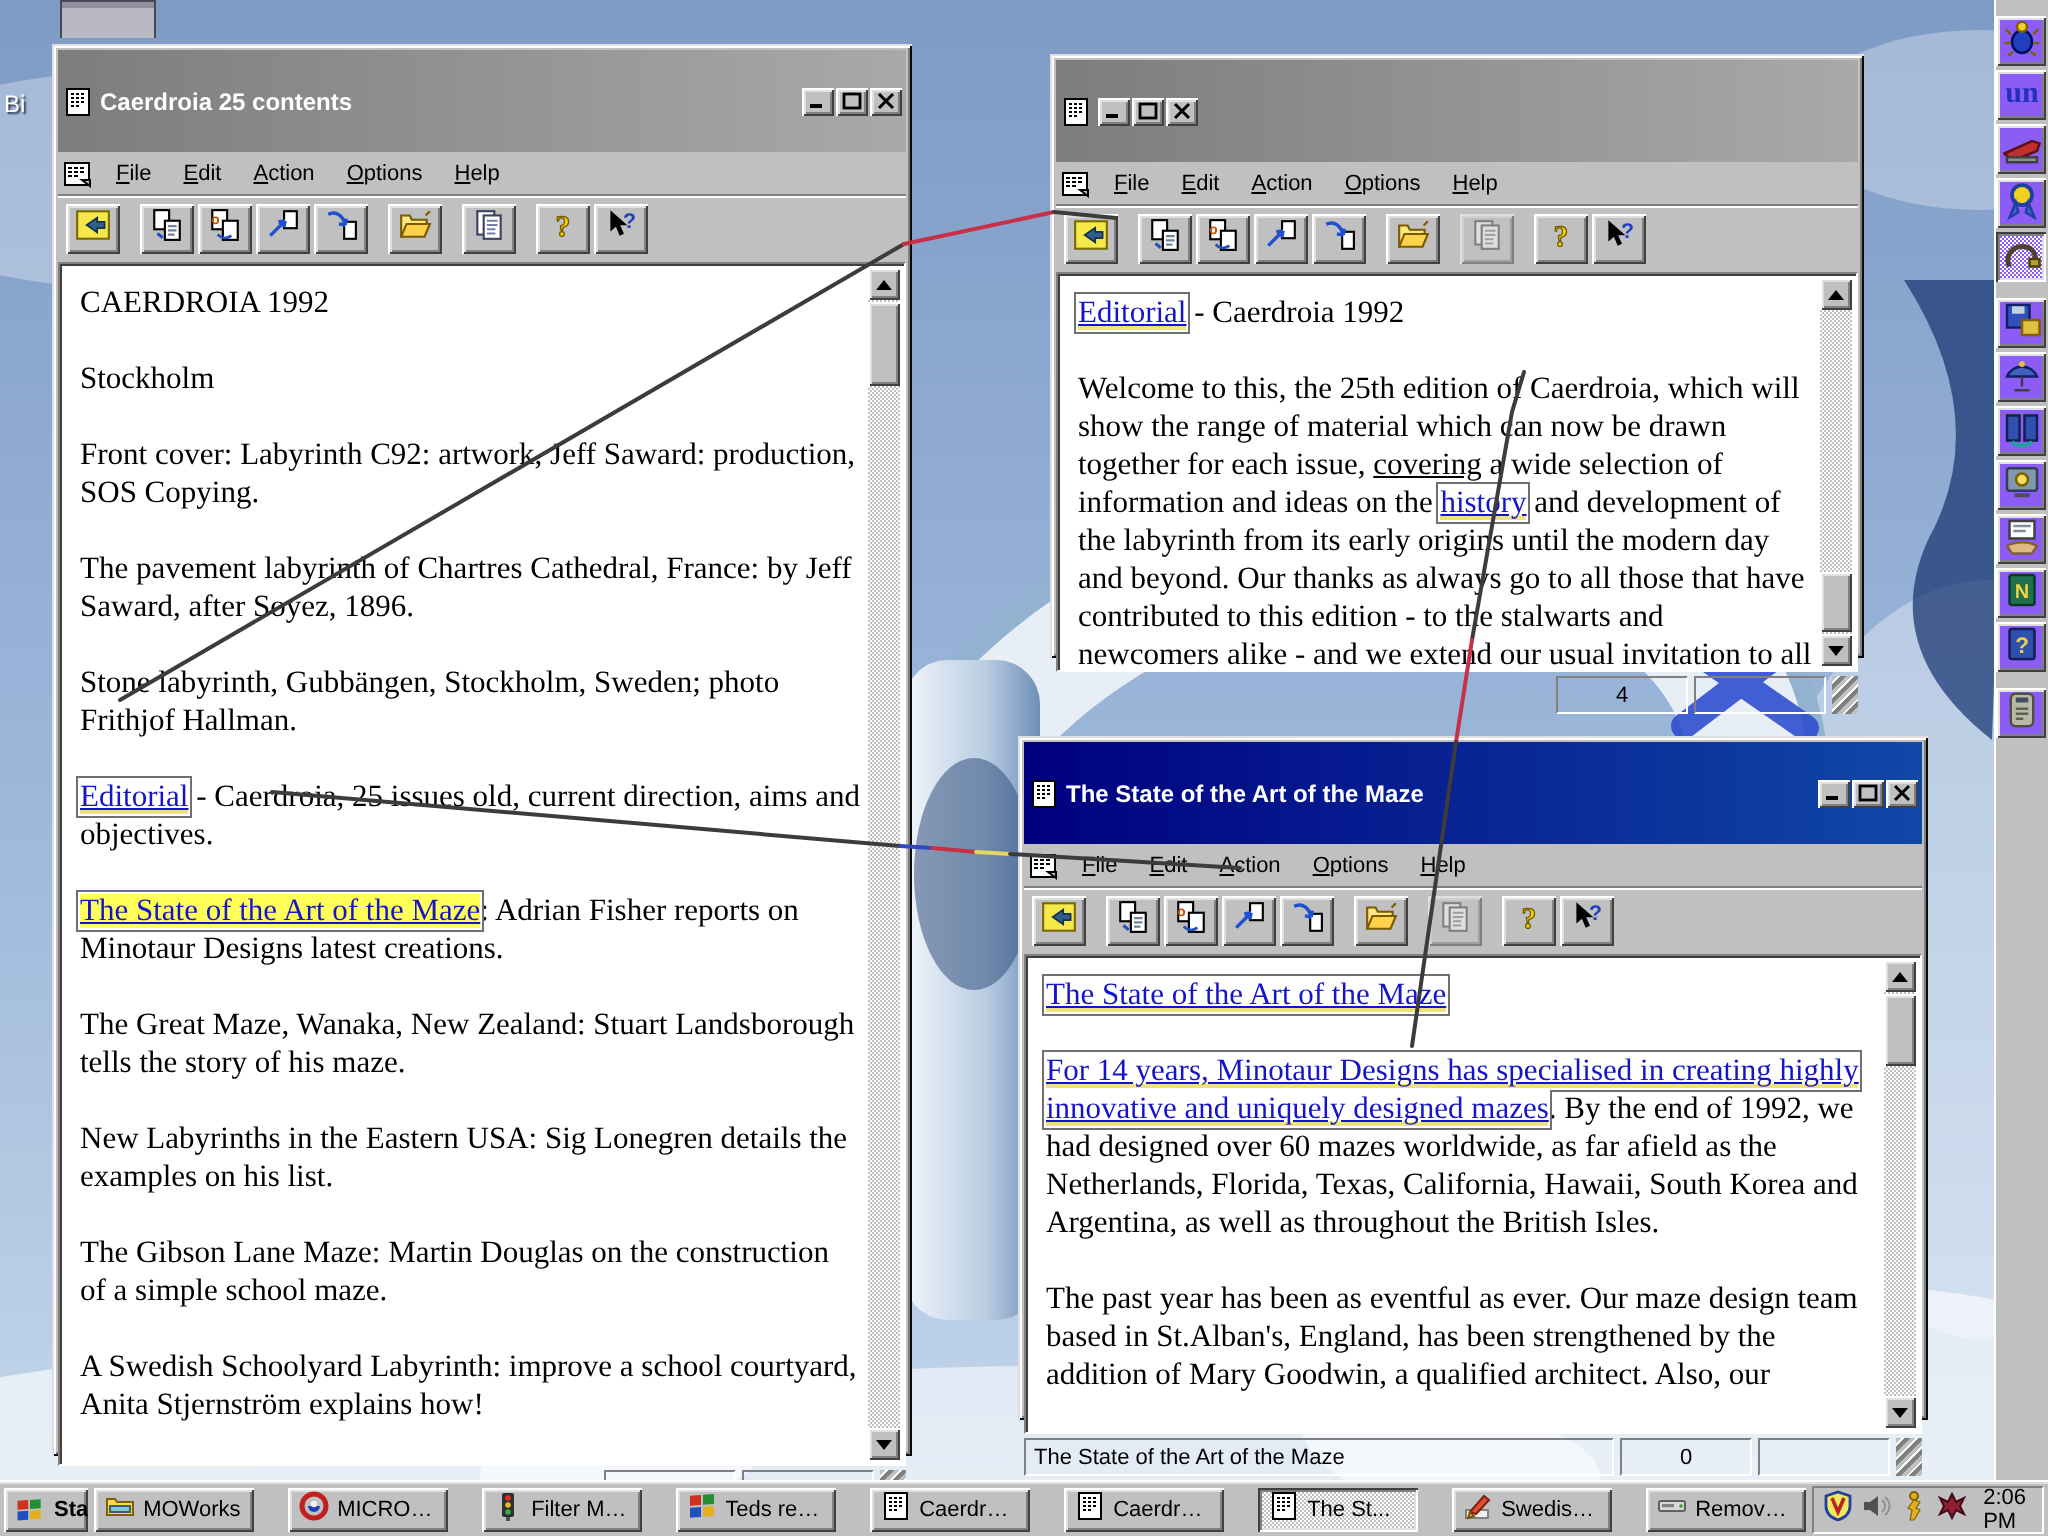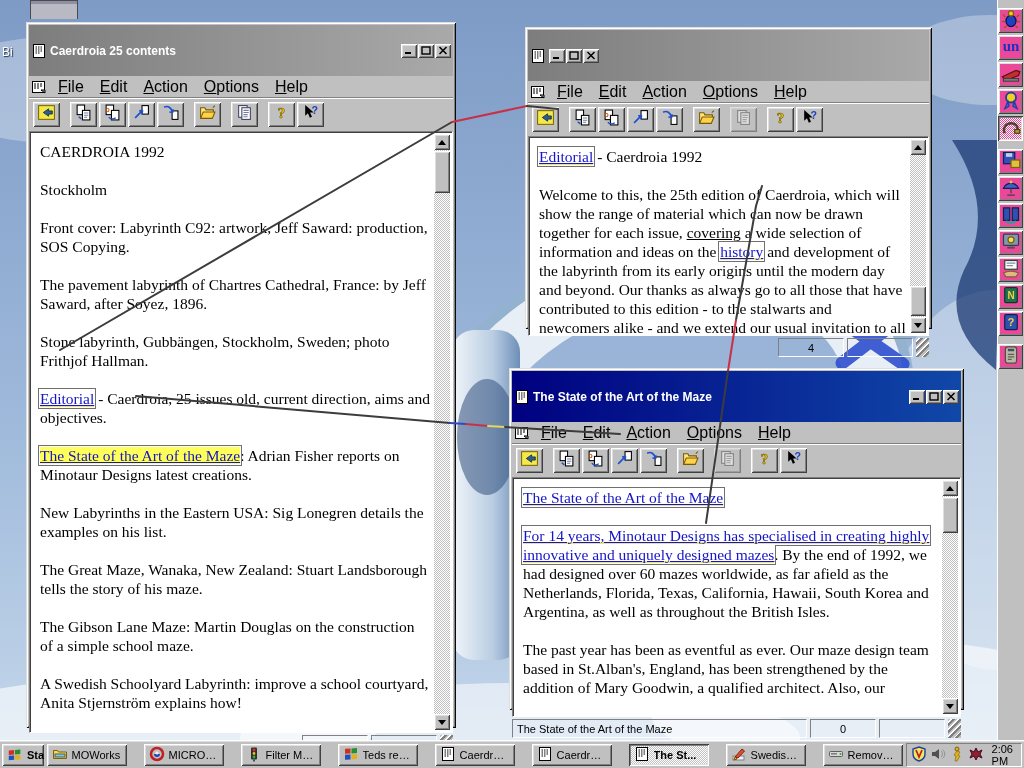--- a/index.html
+++ b/index.html
@@ -13,21 +13,21 @@
   .titlebar.active{background:linear-gradient(90deg,var(--active-title,#000080),#1048a8);}
   .titlebar.inactive{background:linear-gradient(90deg,#7d7d7d,#a9a9a9);}
   .titletext{color:#fff;font-weight:bold;font-size:12px;flex:1;white-space:nowrap;overflow:hidden;}
   .winicon,.menuicon{width:16px;height:16px;display:inline-block;flex:0 0 auto;}
   .winicon svg,.menuicon svg{width:16px;height:16px;}
   .ctrls{display:flex;gap:1px;}
   .tbtn{width:16px;height:14px;background:#c0c0c0;border:none;padding:0;display:flex;align-items:center;justify-content:center;
     box-shadow:inset 1px 1px 0 #fff,inset -1px -1px 0 #404040,inset 2px 2px 0 #dfdfdf,inset -2px -2px 0 #808080;}
   .tbtn svg{width:10px;height:9px;}
   .menurow{display:flex;align-items:center;height:20px;gap:4px;padding:0 2px;}
-  .menubar{display:flex;gap:2px;font-size:16px;}
+  .menubar{display:flex;gap:2px;font-size:11px;}
   .menuitem{padding:2px 7px;color:#000;}
   .menuitem u{text-decoration:underline;}
   .toolbar{display:flex;align-items:center;height:30px;padding:1px 3px;border-top:1px solid #808080;
     box-shadow:0 1px 0 #fff inset;}
   .toolbtn{width:27px;height:25px;margin:0 1px;background:#c0c0c0;border:none;padding:2px;
     box-shadow:inset 1px 1px 0 #fff,inset -1px -1px 0 #404040,inset 2px 2px 0 #dfdfdf,inset -2px -2px 0 #808080;}
   .toolbtn svg{width:19px;height:17px;}
   .toolbtn.gap{margin-left:9px;}
   .toolbtn.disabled{opacity:.5;filter:grayscale(.8);}
   .textwrap{position:relative;background:#fff;margin:1px 0 0 0;
@@ -52,37 +52,37 @@
   .sthumb{position:absolute;left:0;width:16px;background:#c0c0c0;
     box-shadow:inset 1px 1px 0 #fff,inset -1px -1px 0 #404040,inset 2px 2px 0 #dfdfdf,inset -2px -2px 0 #808080;}
   .statusbar{display:flex;align-items:stretch;gap:3px;height:19px;margin-top:2px;font-size:11px;}
   .sleft{flex:1;display:flex;align-items:center;padding:0 4px;border:1px solid;border-color:#808080 #fff #fff #808080;}
   .sleft.blank{border-color:transparent;}
   .sbox{width:64px;display:flex;align-items:center;justify-content:center;border:1px solid;border-color:#808080 #fff #fff #808080;}
   .grip{width:13px;background:repeating-linear-gradient(135deg,#c0c0c0 0 2px,#fff 2px 3px,#808080 3px 5px);}
   
   #rightstrip{position:absolute;right:0;top:0;width:27px;height:740px;background:#c0c0c0;z-index:5;
     box-shadow:inset 1px 0 0 #fff;display:flex;flex-direction:column;align-items:center;padding-top:8px;box-sizing:border-box;}
-  .stripbtn{width:25px;height:25px;margin-bottom:2px;background:#ec4899;border:none;padding:1px;
+  .stripbtn{width:25px;height:25px;margin-bottom:2px;background:#8b5cf6;border:none;padding:1px;
     box-shadow:inset 1px 1px 0 #fff,inset -1px -1px 0 #404040,inset 2px 2px 0 #dfdfdf,inset -2px -2px 0 #808080;}
   .stripbtn svg{width:20px;height:20px;}
   .stripbtn.pressed{box-shadow:inset 1px 1px 0 #404040,inset -1px -1px 0 #fff,inset 2px 2px 0 #808080,inset -2px -2px 0 #dfdfdf;
     background-image:linear-gradient(45deg,#fff 25%,transparent 25% 75%,#fff 75%),linear-gradient(45deg,#fff 25%,transparent 25% 75%,#fff 75%);
     background-size:2px 2px;background-position:0 0,1px 1px;}
   .stripgap{height:6px;}
   
   #taskbar{position:absolute;left:0;bottom:0;width:1024px;height:28px;background:#c0c0c0;z-index:30;
     box-shadow:inset 0 1px 0 #fff,inset 0 2px 0 #dfdfdf;display:flex;align-items:center;gap:3px;padding:3px 2px 2px 2px;box-sizing:border-box;}
   .taskbtn{height:22px;display:flex;align-items:center;gap:4px;padding:0 5px;background:#c0c0c0;border:none;font-size:11px;
     box-shadow:inset 1px 1px 0 #fff,inset -1px -1px 0 #404040,inset 2px 2px 0 #dfdfdf,inset -2px -2px 0 #808080;
     white-space:nowrap;overflow:hidden;}
   .taskbtn svg{width:16px;height:16px;flex:0 0 auto;}
   #startbtn{font-weight:bold;width:54px;}
   .appbtn{width:80px;}
-  .taskbtn.active{font-weight:bold;
+  .taskbtn.active{font-weight:normal;
     box-shadow:inset 1px 1px 0 #404040,inset -1px -1px 0 #fff,inset 2px 2px 0 #808080,inset -2px -2px 0 #dfdfdf;
     background-image:linear-gradient(45deg,#fff 25%,transparent 25% 75%,#fff 75%),linear-gradient(45deg,#fff 25%,transparent 25% 75%,#fff 75%);
     background-size:2px 2px;background-position:0 0,1px 1px;}
   #tray{margin-left:auto;height:22px;display:flex;align-items:center;gap:3px;padding:0 8px 0 4px;
     border:1px solid;border-color:#808080 #fff #fff #808080;font-size:11px;}
   #tray svg{width:16px;height:16px;}
   #tray .time{margin-left:5px;}
   
   #linklines{position:absolute;left:0;top:0;z-index:20;pointer-events:none;}
   
@@ -215,22 +215,22 @@
       </div>
     <div class="textwrap" style="height:600px">
       <div class="textarea">
         <p><span class="seg-p">CAERDROIA 1992</span></p>
         <p><span class="seg-p">Stockholm</span></p>
         <p><span class="seg-p">Front cover: Labyrinth C92: artwork, Jeff Saward: production, SOS Copying.</span></p>
         <p><span class="seg-p">The pavement labyrinth of Chartres Cathedral, France: by Jeff Saward, after Soyez, 1896.</span></p>
         <p><span class="seg-p">Stone labyrinth, Gubbängen, Stockholm, Sweden; photo Frithjof Hallman.</span></p>
         <p><span class="seg-l">Editorial</span><span class="seg-p"> - Caerdroia, 25 issues old, current direction, aims and objectives.</span></p>
         <p><span class="seg-h">The State of the Art of the Maze</span><span class="seg-p">: Adrian Fisher reports on Minotaur Designs latest creations.</span></p>
+        <p><span class="seg-p">The Great Maze, Wanaka, New Zealand: Stuart Landsborough tells the story of his maze.</span></p>
         <p><span class="seg-p">New Labyrinths in the Eastern USA: Sig Lonegren details the examples on his list.</span></p>
-        <p><span class="seg-p">The Great Maze, Wanaka, New Zealand: Stuart Landsborough tells the story of his maze.</span></p>
         <p><span class="seg-p">The Gibson Lane Maze: Martin Douglas on the construction of a simple school maze.</span></p>
         <p><span class="seg-p">A Swedish Schoolyard Labyrinth: improve a school courtyard, Anita Stjernström explains how!</span></p>
         <p><span class="seg-p">British Turf Labyrinths - an update: Marilyn Clark visited</span></p>
       </div>
       <div class="vscroll">
         <div class="sbtn up">
             <span class="arrow-up"></span>
           </div>
         <div class="sthumb" style="top:17px;height:42px"></div>
         <div class="sbtn down">

